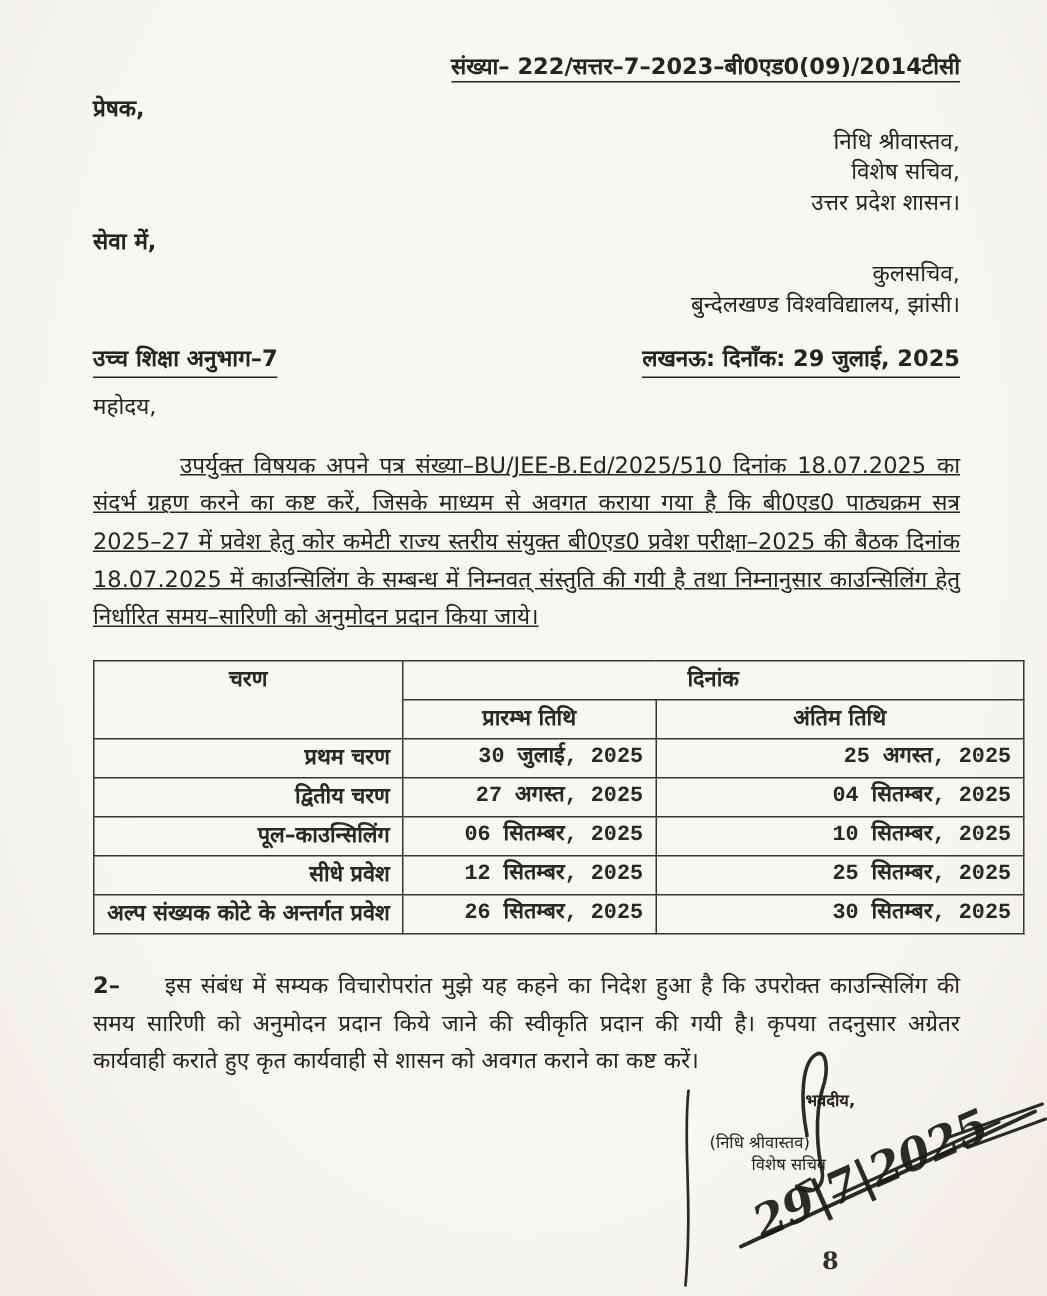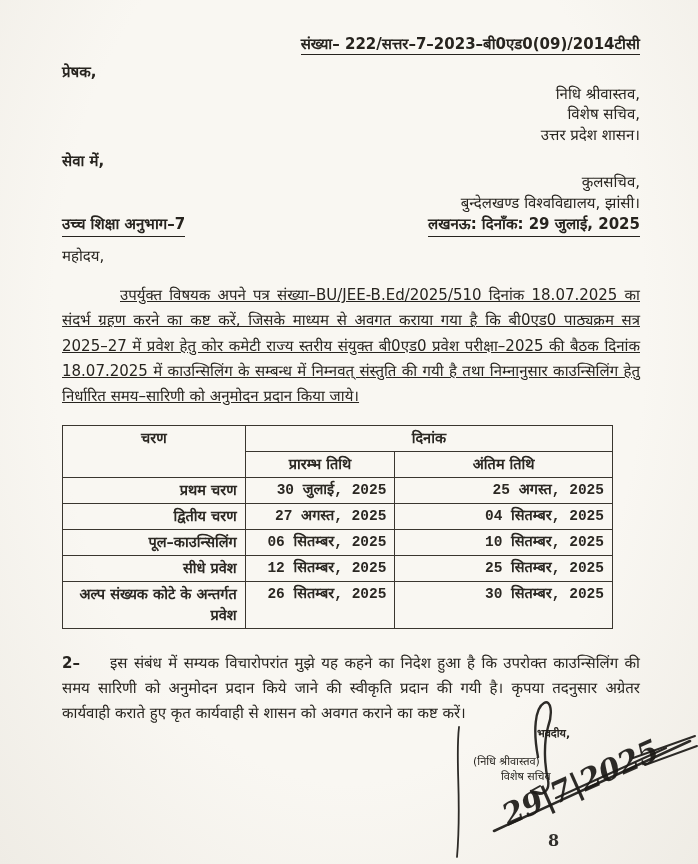--- a/index.html
+++ b/index.html
@@ -13,29 +13,29 @@
     font-family:"DejaVu Sans","Liberation Sans",sans-serif;
     font-size:15px;line-height:1.45;
     overflow:hidden;
   }
   .u{border-bottom:1.9px solid #27241f;padding-bottom:1px;}
   .ref-line{text-align:right;font-weight:700;font-size:15px;margin:0 0 6px 0;}
   .label{font-weight:700;margin:0;}
   .indent-block{margin:0 0 0 46px;text-align:right;}
   .indent-block div{line-height:1.38;}
   .addr-gap{margin-top:5px;}
-  .meta-row{display:flex;justify-content:space-between;align-items:baseline;font-weight:700;}
+  .meta-row{display:flex;justify-content:space-between;align-items:baseline;margin-top:15px;font-weight:700;}
   .subject{margin-top:23px;}
   .salutation{margin-top:9px;}
   .body-para{margin:2px 0 16px 0;text-align:justify;line-height:1.68;text-decoration:underline;}
   .body-para.indent-first{text-indent:58px;}
   .para2{margin-top:22px;line-height:1.66;text-align:justify;}
   .para2 .num{font-weight:700;margin-right:30px;}
   table.schedule{
-    border-collapse:collapse;margin-top:10px;width:551px;
+    border-collapse:collapse;margin-top:10px;width:621px;
     font-size:14.5px;font-weight:600;color:#2b2823;
   }
   table.schedule th,table.schedule td{
     border:1.7px solid #3a362f;padding:2px 8px;vertical-align:top;
   }
   table.schedule th{font-weight:700;text-align:center;}
   td.c{text-align:right;font-family:Liberation Mono, monospace;}
   td.l{text-align:right;}
   .sig-block{position:absolute;left:473px;top:727px;width:190px;font-size:11px;line-height:1.3;}
   .sig-closing{margin-left:64px;font-weight:600;}

